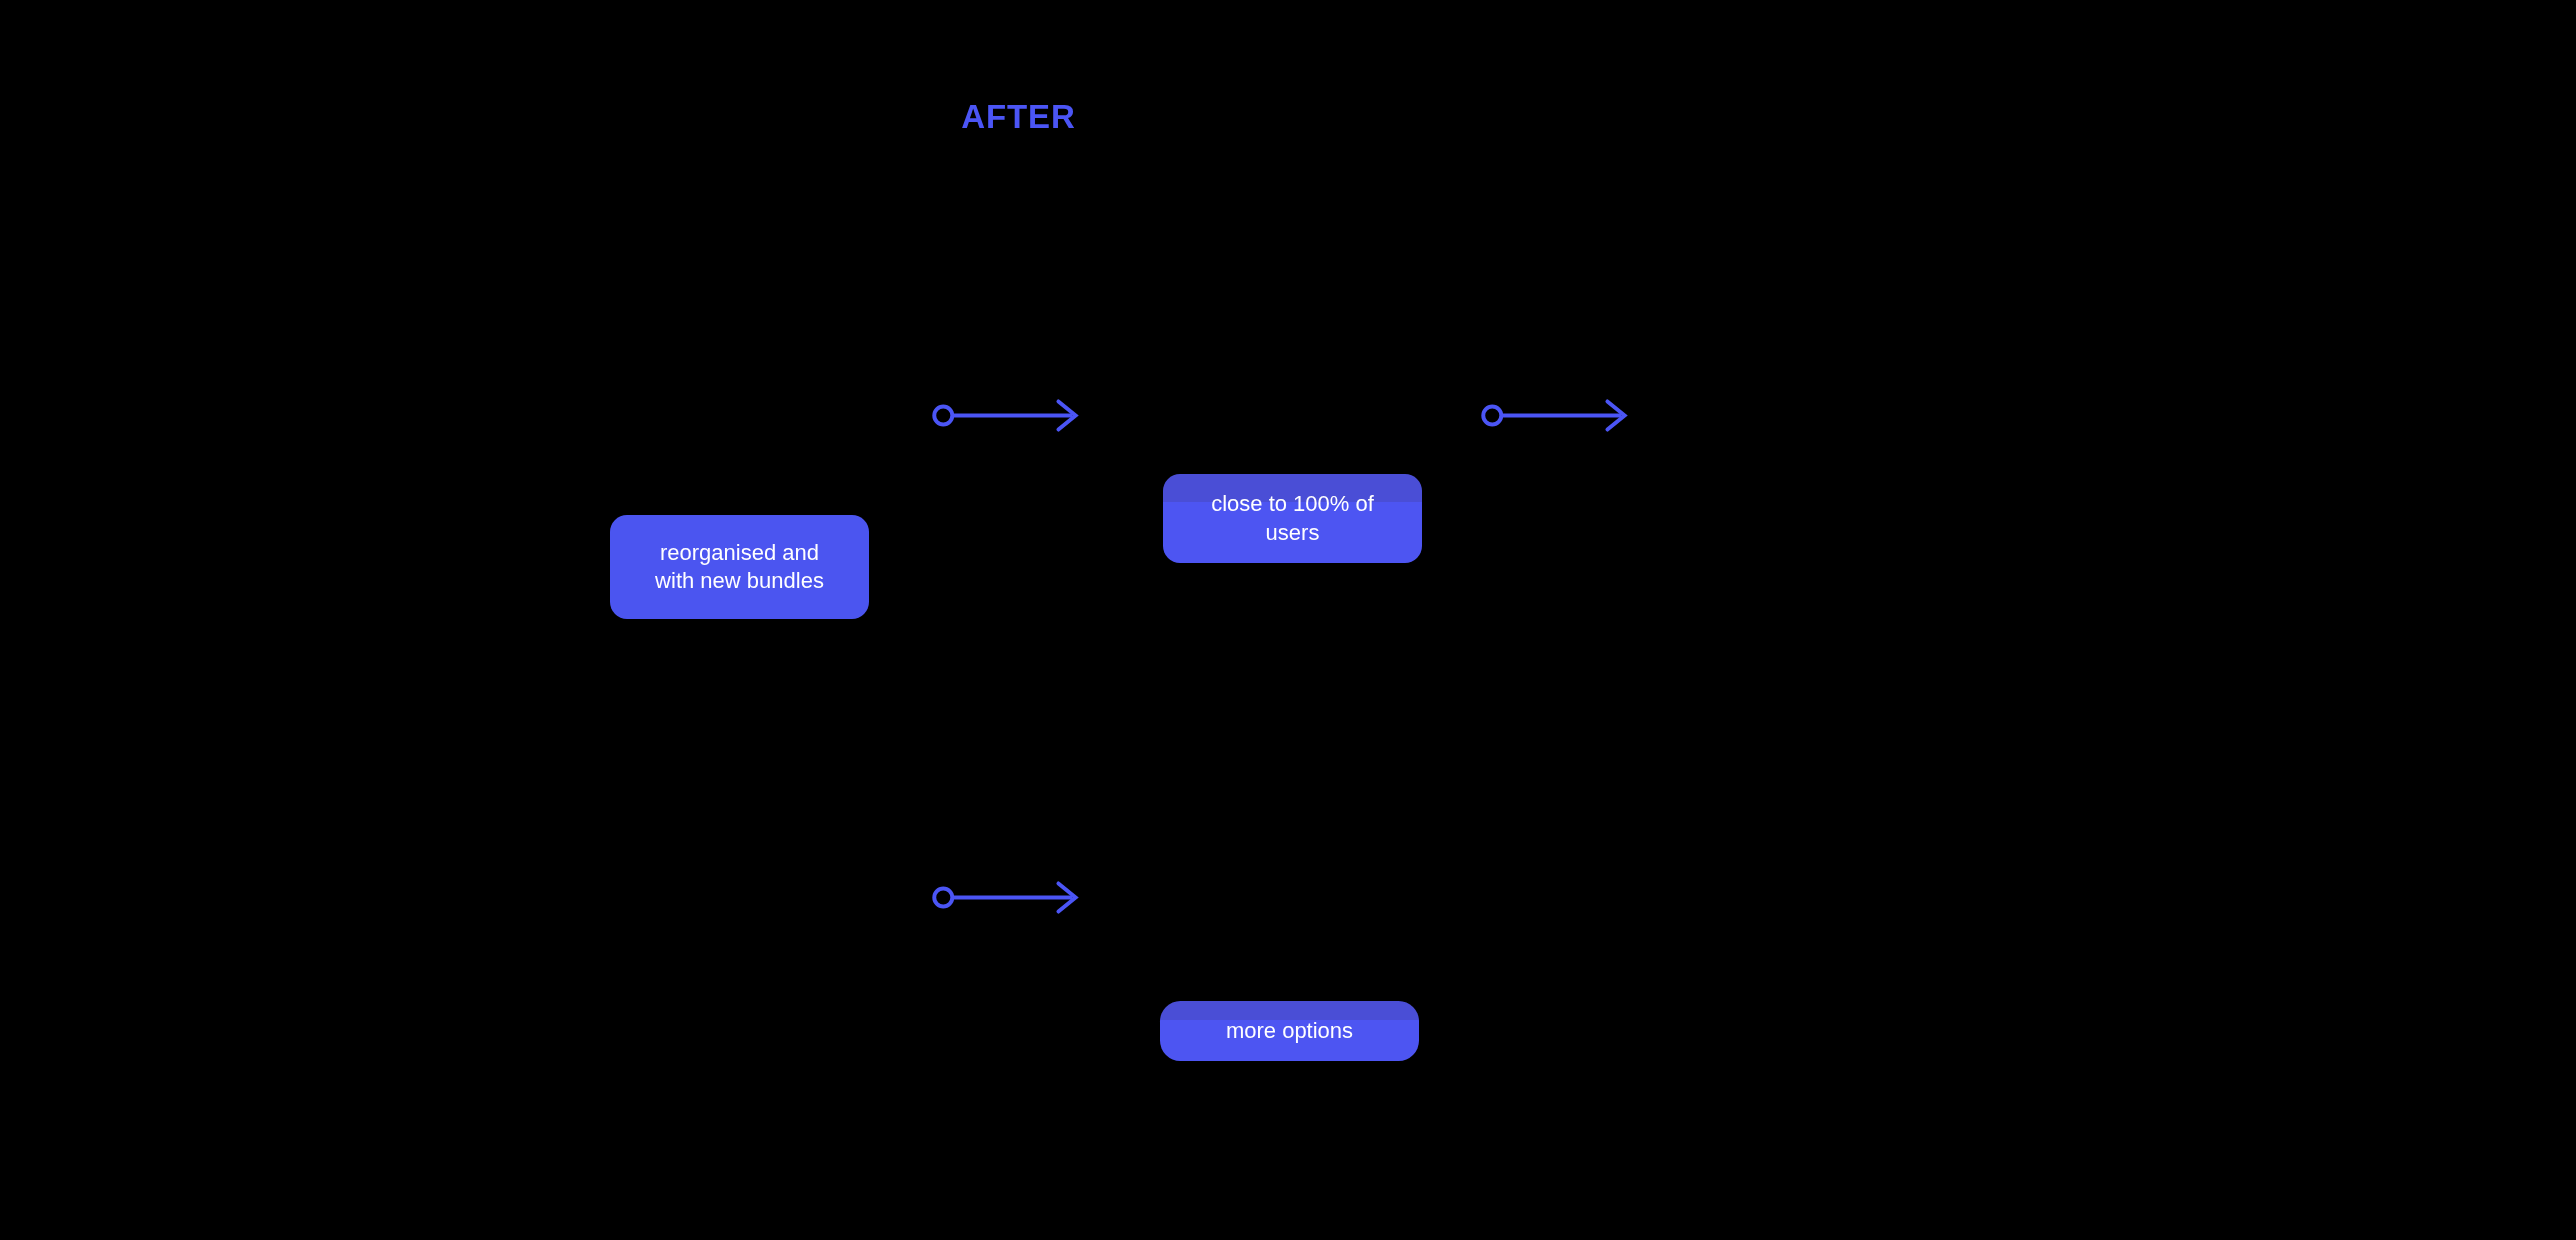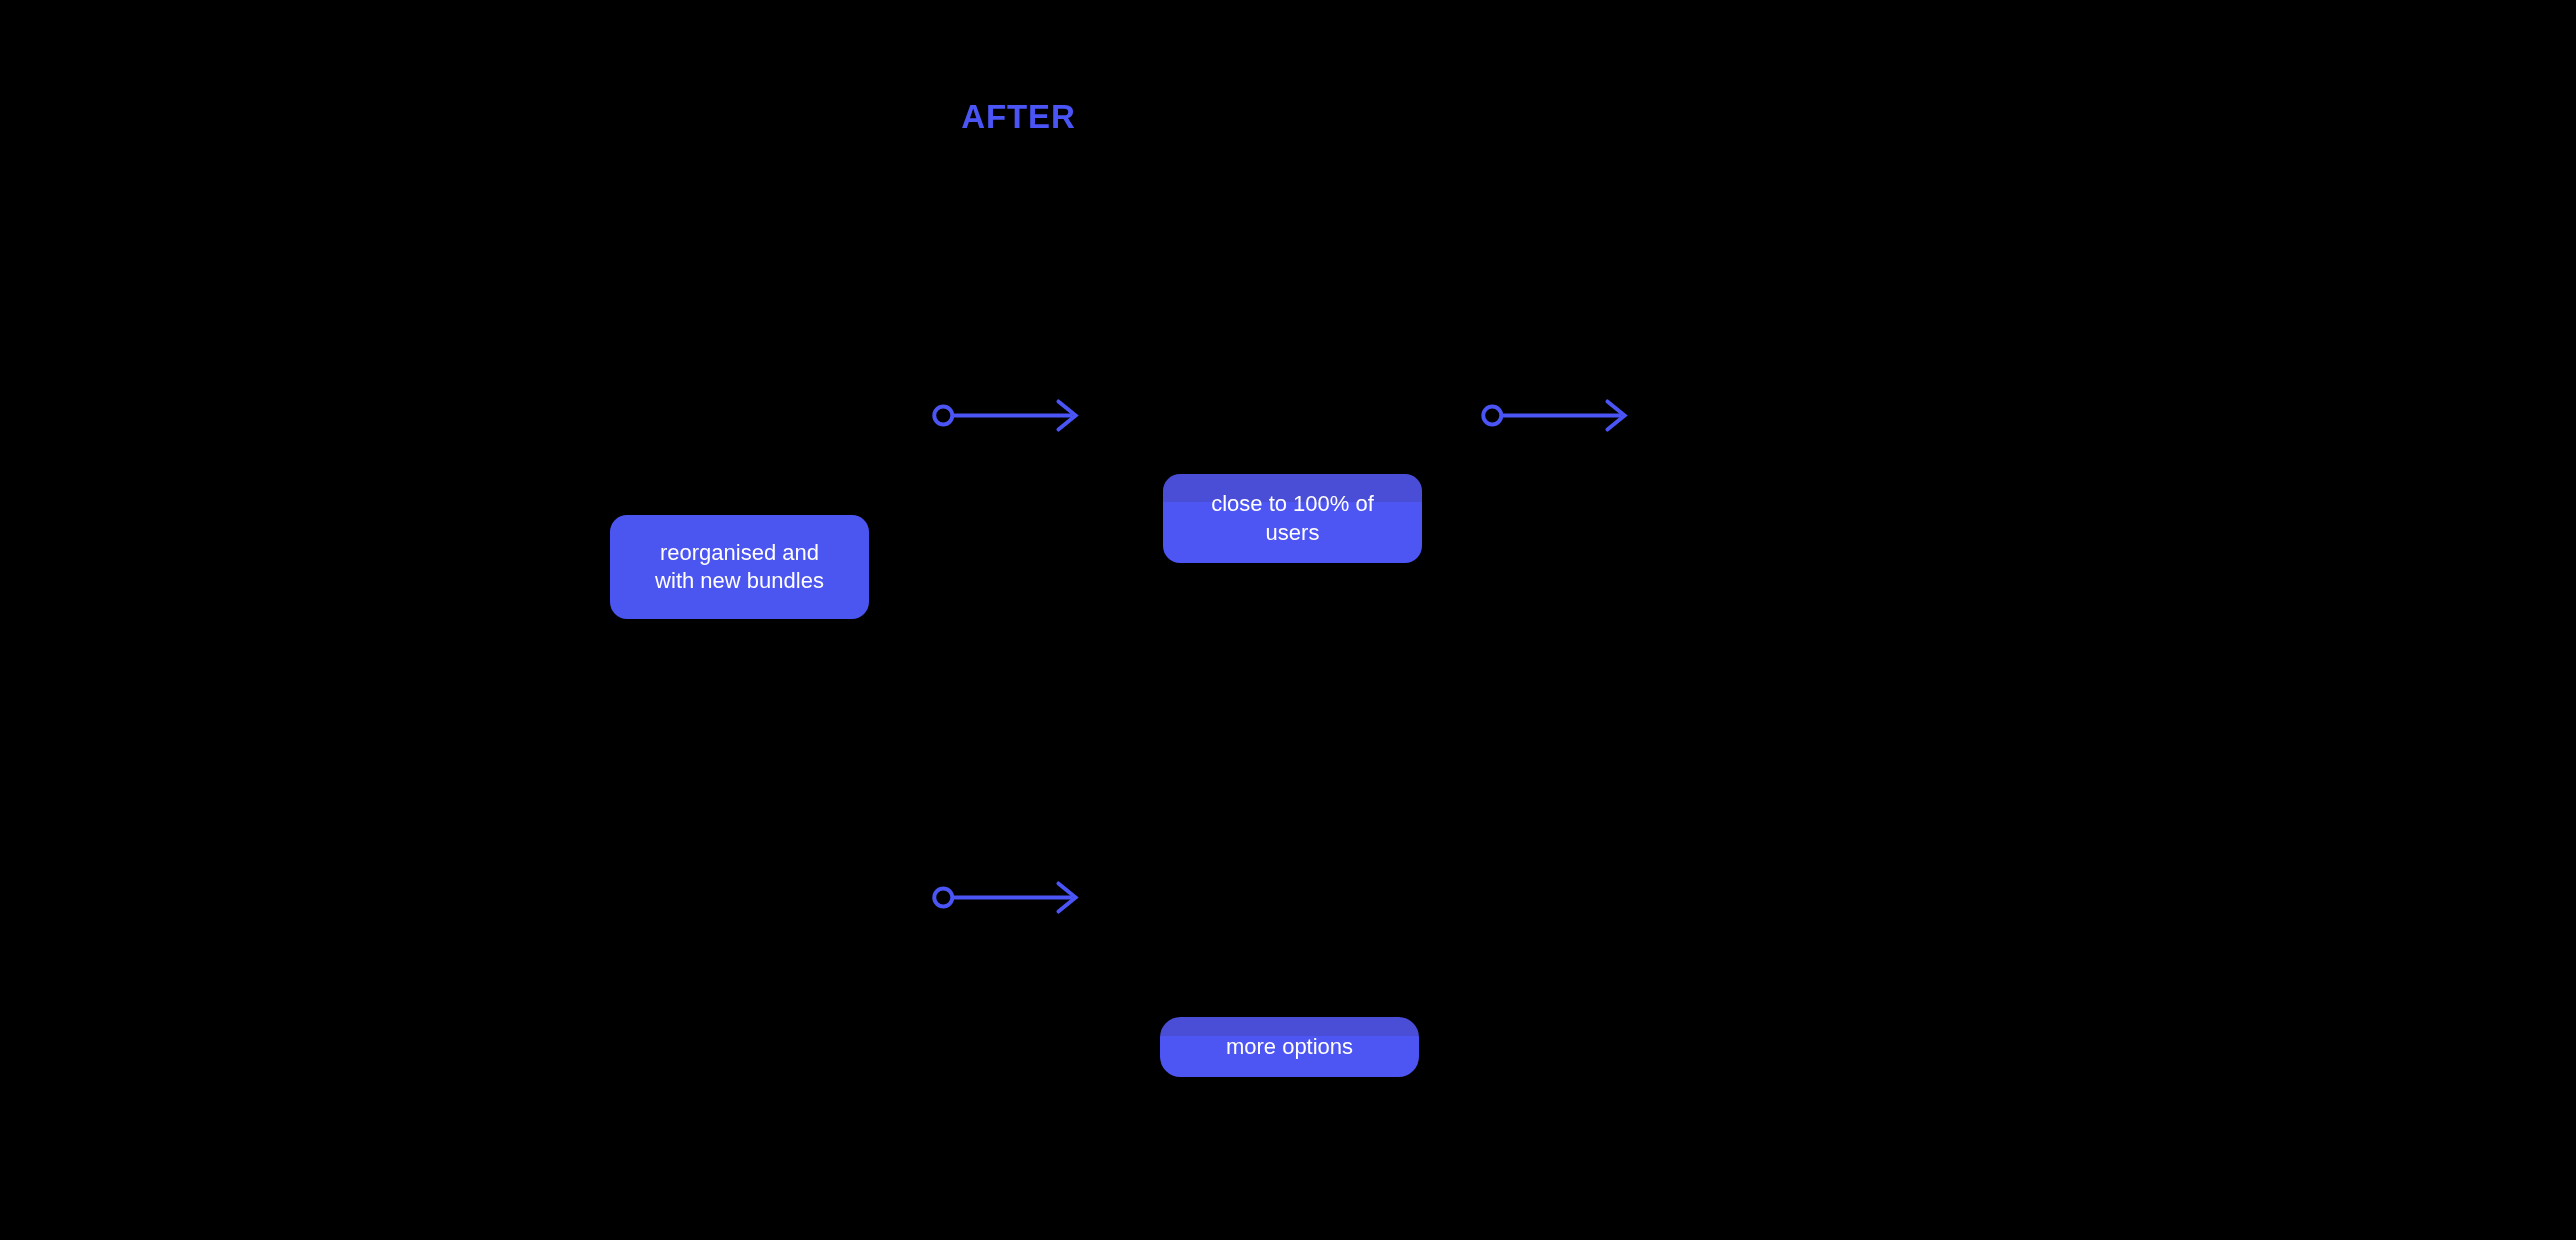--- a/index.html
+++ b/index.html
@@ -80,21 +80,20 @@
     width: 259px;
     height: 89px;
   }
 
   #pill-more-options {
     left: 1160px;
     top: 1001px;
     width: 259px;
     height: 60px;
     border-radius: 20.4px;
-    margin-top: 16px;
   }
 
   
   .arrow {
     position: absolute;
     width: 157px;
     height: 47px;
   }
   .arrow svg {
     display: block;

